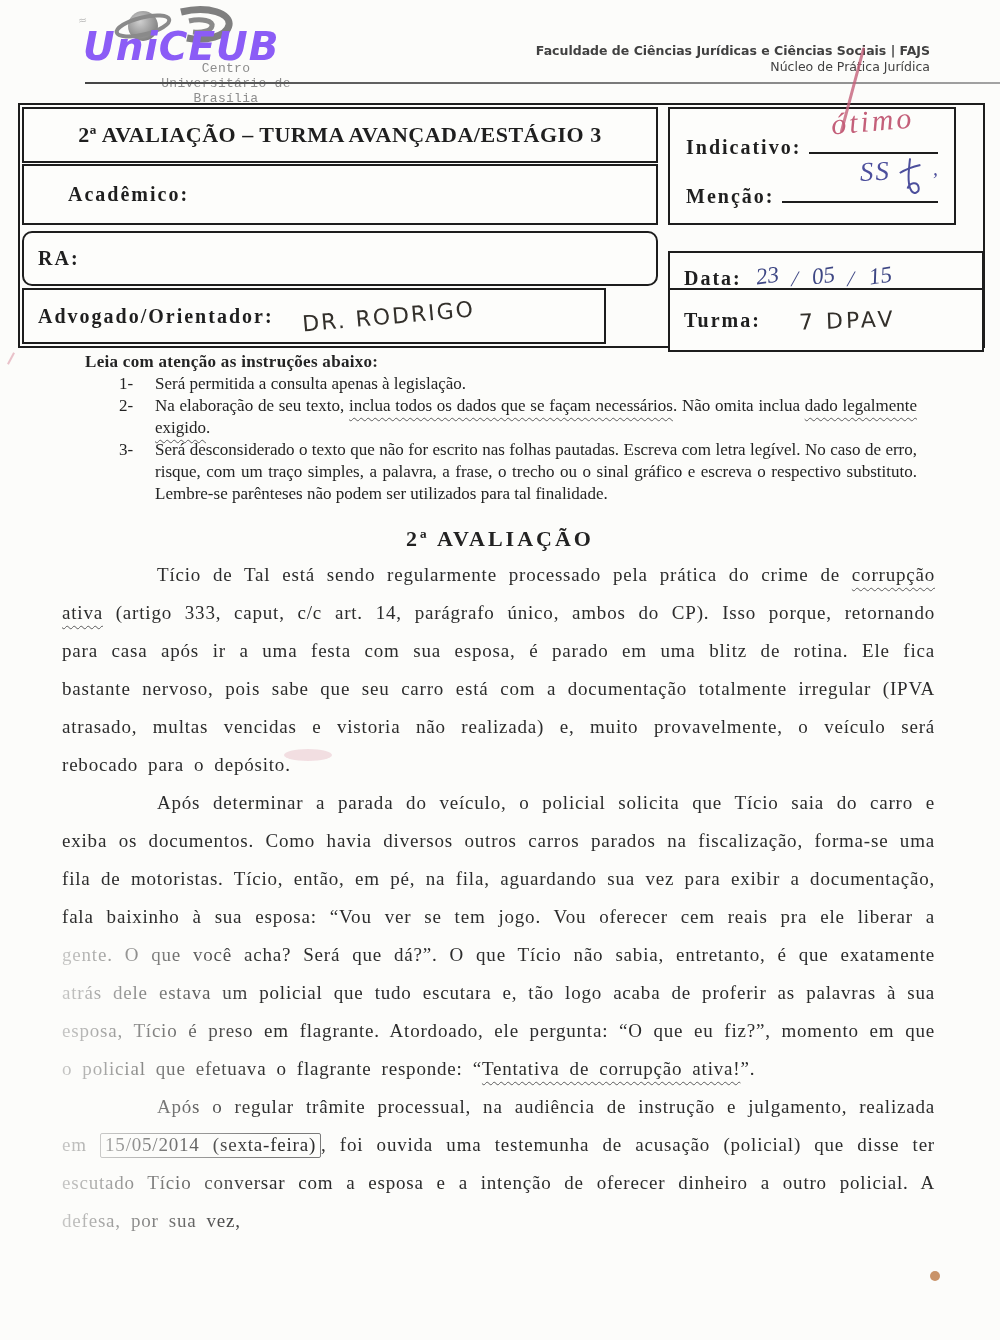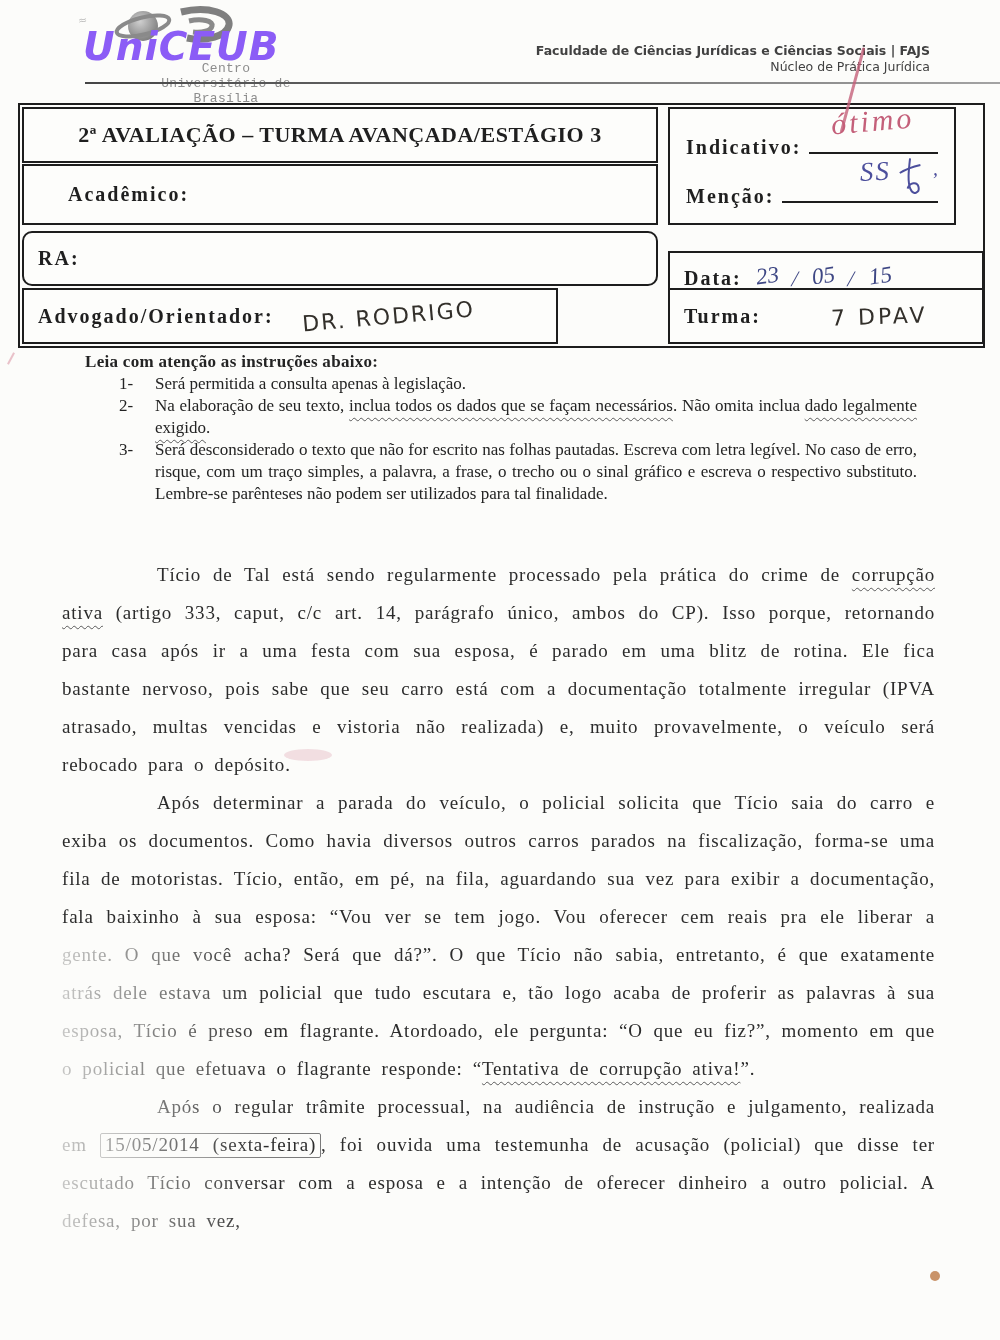--- a/index.html
+++ b/index.html
@@ -25,25 +25,25 @@
   .fac-line2{font-size:12.5px;font-weight:normal;}
   .divider{position:absolute;left:85px;top:82px;width:915px;height:2px;
            background:linear-gradient(90deg,#454545 0%,#6d6d6d 45%,#a3a3a3 100%);}
   
   .tbox{position:absolute;border:2px solid #1d1d1d;background:#fdfdfb;box-sizing:border-box;}
   .outer{left:18px;top:103px;width:967px;height:245px;background:transparent;}
   .cell{display:flex;align-items:center;padding-left:14px;}
   .c-title{left:22px;top:107px;width:636px;height:56px;justify-content:center;padding-left:0;}
   .c-acad {left:22px;top:164px;width:636px;height:61px;padding-left:44px;}
   .c-ra   {left:22px;top:231px;width:636px;height:55px;border-radius:10px;}
-  .c-adv  {left:22px;top:288px;width:536px;height:56px;}
+  .c-adv  {left:22px;top:288px;width:584px;height:56px;}
   .c-ind  {left:668px;top:107px;width:288px;height:118px;flex-direction:column;
            justify-content:space-evenly;align-items:stretch;padding:0 16px;}
   .c-data {left:668px;top:231px;width:316px;height:55px;margin-top:20px;}
-  .c-turma{left:668px;top:288px;width:316px;height:56px;gap:32px;}
+  .c-turma{left:668px;top:288px;width:316px;height:64px;}
   .form-title{font-weight:bold;font-size:22px;letter-spacing:0.5px;color:#1f1f1f;}
   .flabel{font-weight:bold;font-size:20px;letter-spacing:2px;color:#1f1f1f;white-space:nowrap;}
   .fieldrow{display:flex;align-items:baseline;}
   .blankline{flex:1;margin-left:8px;border-bottom:2px solid #1d1d1d;height:28px;position:relative;}
   
   .hw{font-style:italic;white-space:nowrap;}
   .hw-ind{position:absolute;left:22px;top:-20px;font-size:30px;letter-spacing:3px;
           transform:rotate(-5deg);}
   .hw-men{position:absolute;left:78px;top:-18px;font-size:27px;letter-spacing:2px;
           transform:rotate(-3deg);display:flex;align-items:flex-start;}
@@ -187,20 +187,21 @@
           <span class="instr-num">2-</span>
           <span class="instr-text"><span>Na elaboração de seu texto, </span><span class="hu">inclua todos os dados que se façam necessários</span><span>. Não omita inclua </span><span class="hu">dado legalmente exigido</span><span>.</span></span>
         </div>
         <div class="instr-item">
           <span class="instr-num">3-</span>
           <span class="instr-text"><span>Será desconsiderado o texto que não for escrito nas folhas pautadas. Escreva com letra legível. No caso de erro, risque, com um traço simples, a palavra, a frase, o trecho ou o sinal gráfico e escreva o respectivo substituto. Lembre-se parênteses não podem ser utilizados para tal finalidade.</span></span>
         </div>
       </div>
   </div>
 
+  <div class="body-heading">2ª AVALIAÇÃO</div>
   <div class="body-text" id="paras">
       <p><span>Tício de Tal está sendo regularmente processado pela prática do crime de </span><span class="hu">corrupção ativa</span><span> (artigo 333, caput, c/c art. 14, parágrafo único, ambos do CP). Isso porque, retornando para casa após ir a uma festa com sua esposa, é parado em uma blitz de rotina. Ele fica bastante nervoso, pois sabe que seu carro está com a documentação totalmente irregular (IPVA atrasado, multas vencidas e vistoria não realizada) e, muito provavelmente, o veículo será rebocado para o depósito.</span></p>
       <p><span>Após determinar a parada do veículo, o policial solicita que Tício saia do carro e exiba os documentos. Como havia diversos outros carros parados na fiscalização, forma-se uma fila de motoristas. Tício, então, em pé, na fila, aguardando sua vez para exibir a documentação, fala baixinho à sua esposa: “Vou ver se tem jogo. Vou oferecer cem reais pra ele liberar a gente. O que você acha? Será que dá?”. O que Tício não sabia, entretanto, é que exatamente atrás dele estava um policial que tudo escutara e, tão logo acaba de proferir as palavras à sua esposa, Tício é preso em flagrante. Atordoado, ele pergunta: “O que eu fiz?”, momento em que o policial que efetuava o flagrante responde: “</span><span class="hu">Tentativa de corrupção ativa!</span><span>”.</span></p>
       <p><span>Após o regular trâmite processual, na audiência de instrução e julgamento, realizada em </span><span class="pbox">15/05/2014 (sexta-feira)</span><span>, foi ouvida uma testemunha de acusação (policial) que disse ter escutado Tício conversar com a esposa e a intenção de oferecer dinheiro a outro policial. A defesa, por sua vez,</span></p>
     </div>
 
   <div class="fade-left"></div>
   <div class="dot-orange" style="background: rgb(192, 128, 79);"></div>
   <div class="tick-pink" style="background: rgb(217, 143, 160);"></div>
   <div class="smudge-pink" style="background: rgb(217, 143, 160);"></div>

